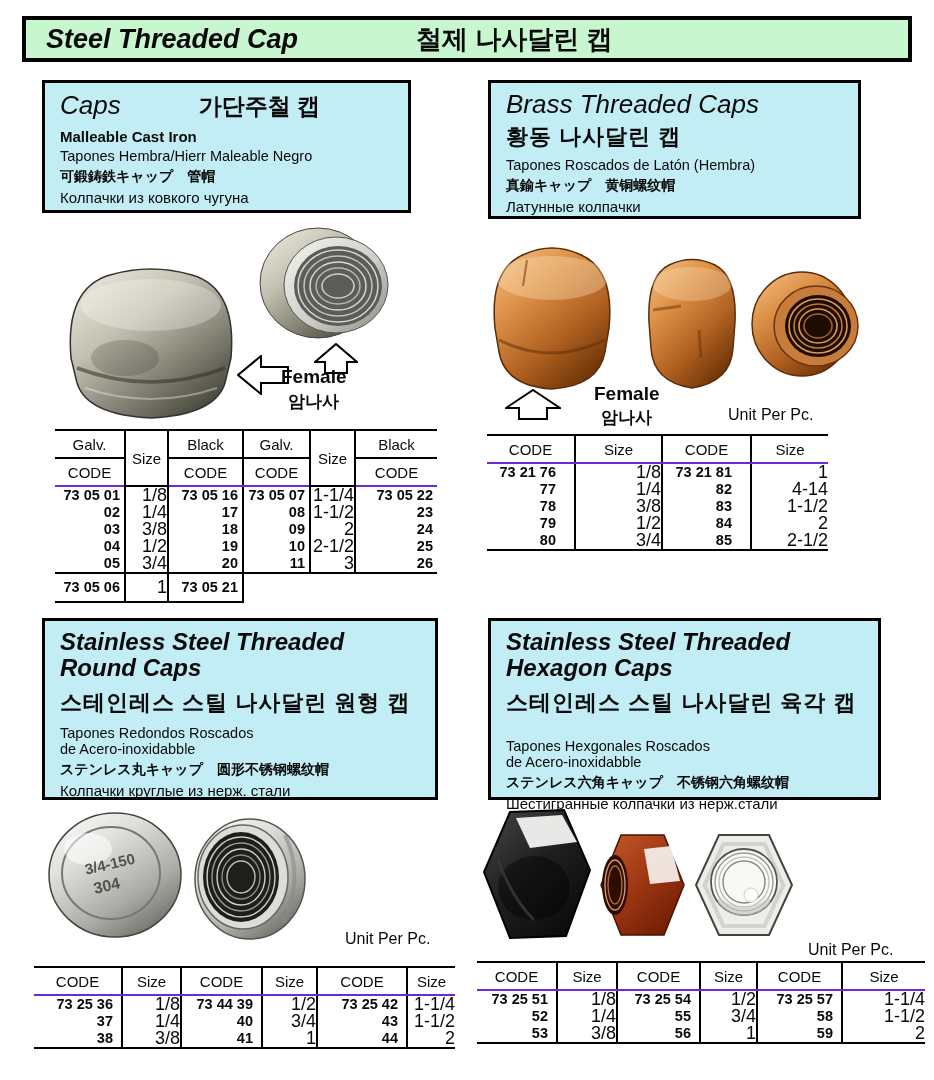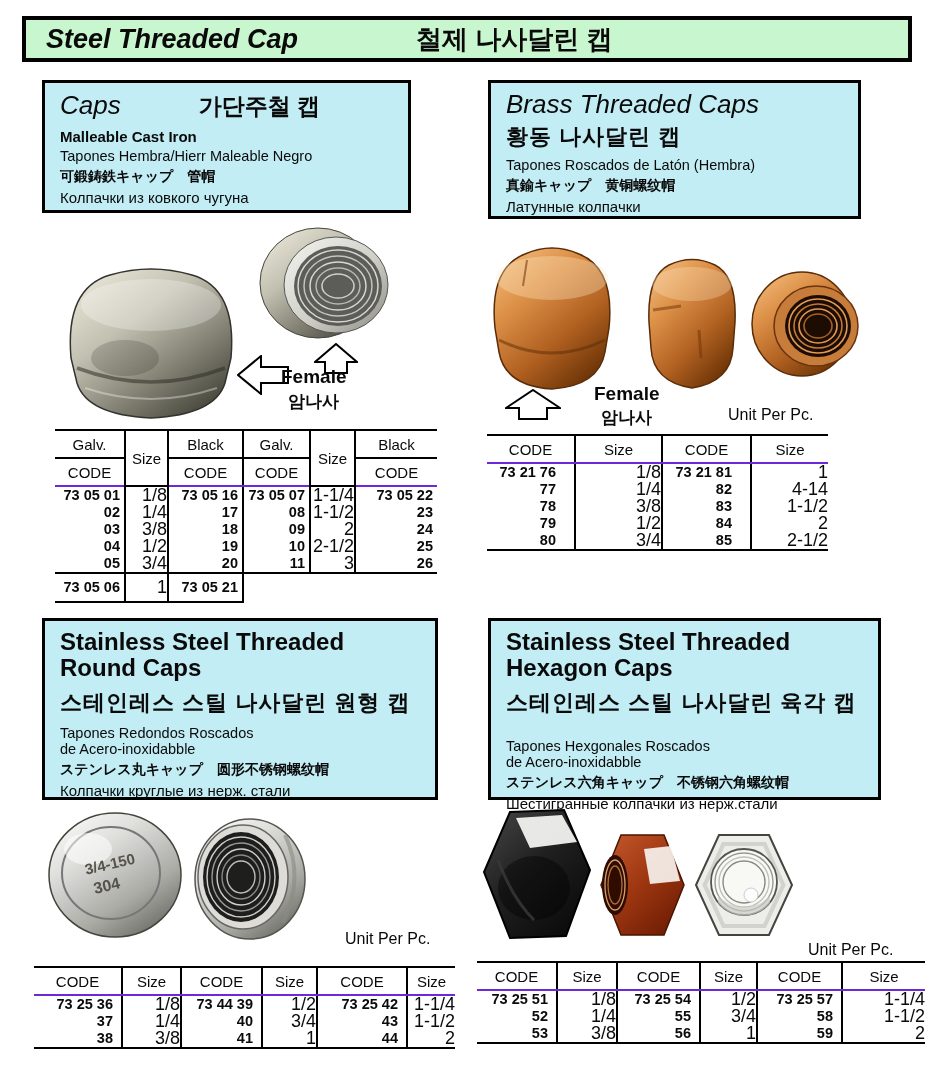--- a/index.html
+++ b/index.html
@@ -12,21 +12,21 @@
   .title-ko{font-weight:bold;font-size:26px;margin-left:118px;}
   
   .head-box{position:absolute;background:var(--cyan);border:3px solid #000;box-sizing:border-box;
             padding:8px 6px 0 15px;}
   #q1-head{left:42px;top:80px;width:369px;height:133px;}
   #q2-head{left:488px;top:80px;width:373px;height:139px;}
   #q3-head{left:42px;top:618px;width:396px;height:182px;}
   #q4-head{left:488px;top:618px;width:393px;height:182px;}
   .h-row{display:flex;align-items:baseline;}
   .h-title{font-style:italic;font-weight:normal;font-size:26px;line-height:1.05;}
-  .h-title2{font-weight:bold;font-size:24px;line-height:1.08;}
+  .h-title2{font-style:italic;font-weight:bold;font-size:24px;line-height:1.08;}
   .h-ko-inline{font-weight:bold;font-size:23px;margin-left:78px;}
   .h-ko{font-weight:bold;font-size:22px;margin-top:4px;letter-spacing:1px;}
   .h-mat{font-weight:bold;font-size:15px;margin-top:6px;}
   .h-es{font-size:14.5px;margin-top:3px;}
   .h-jz{font-size:14px;font-weight:bold;margin-top:4px;}
   .h-ru{font-size:15px;margin-top:3px;}
   
   .photo{position:absolute;}
   .lbl{position:absolute;white-space:nowrap;}
   .female{font-weight:bold;font-size:19px;}

